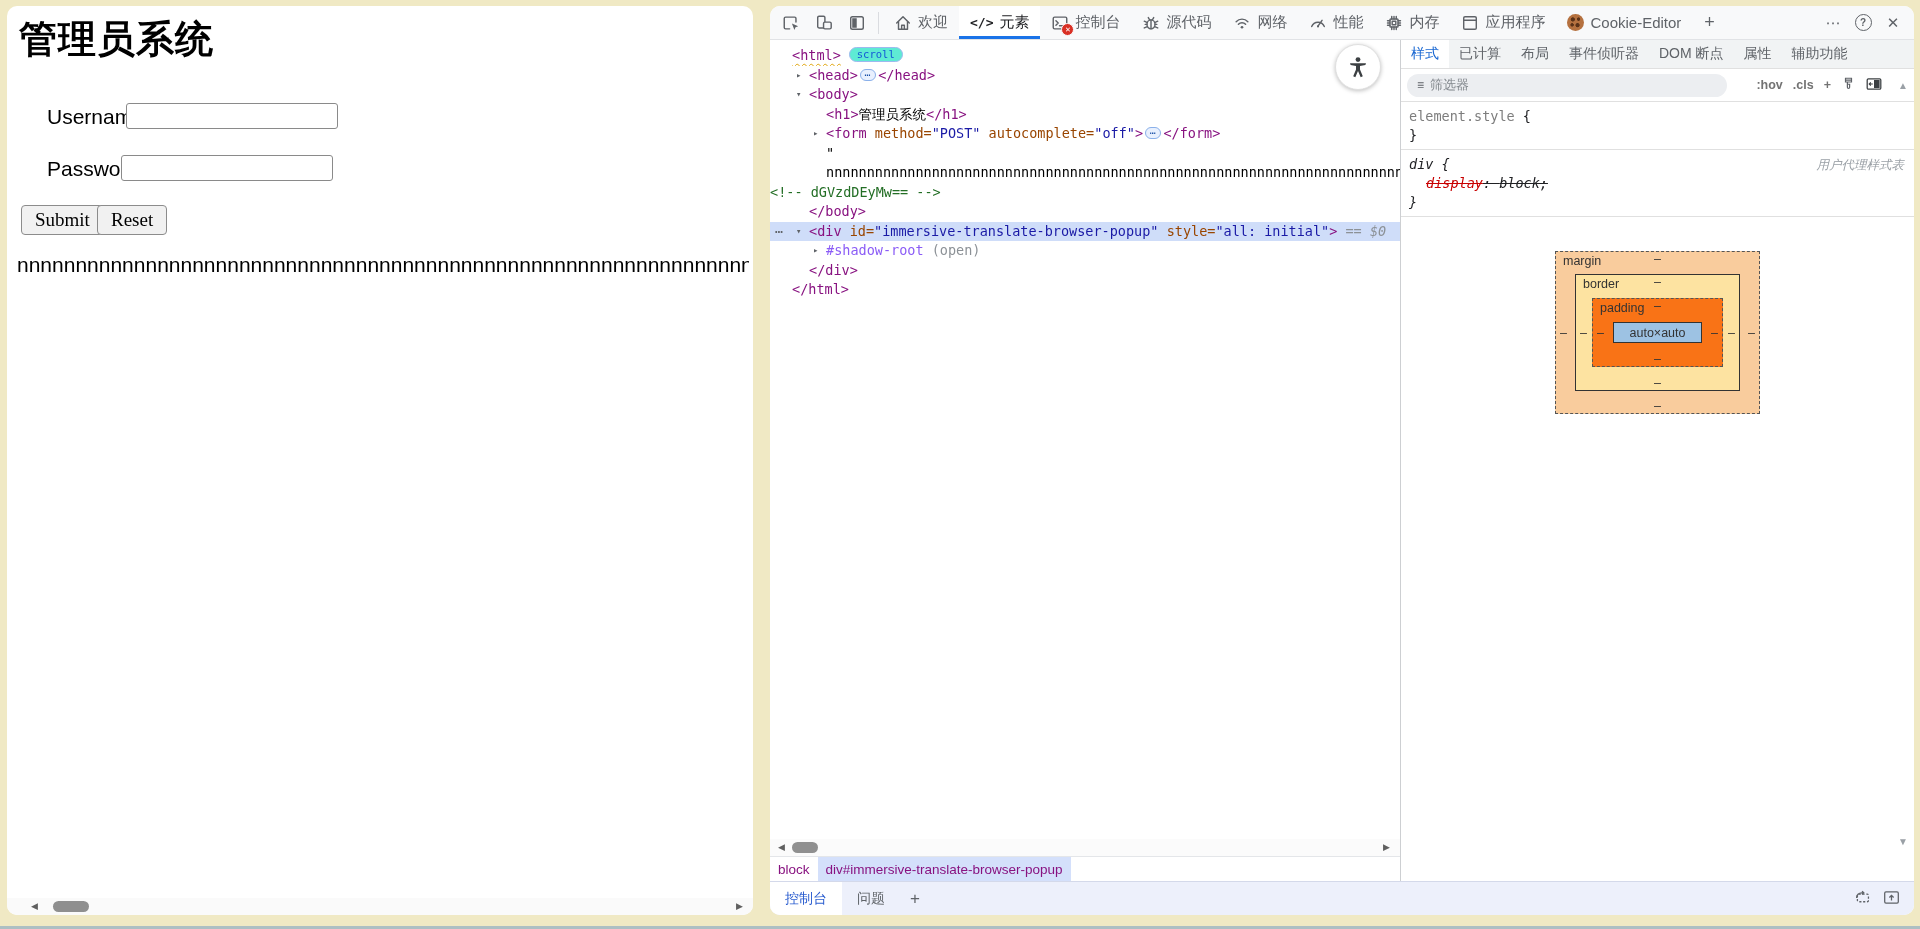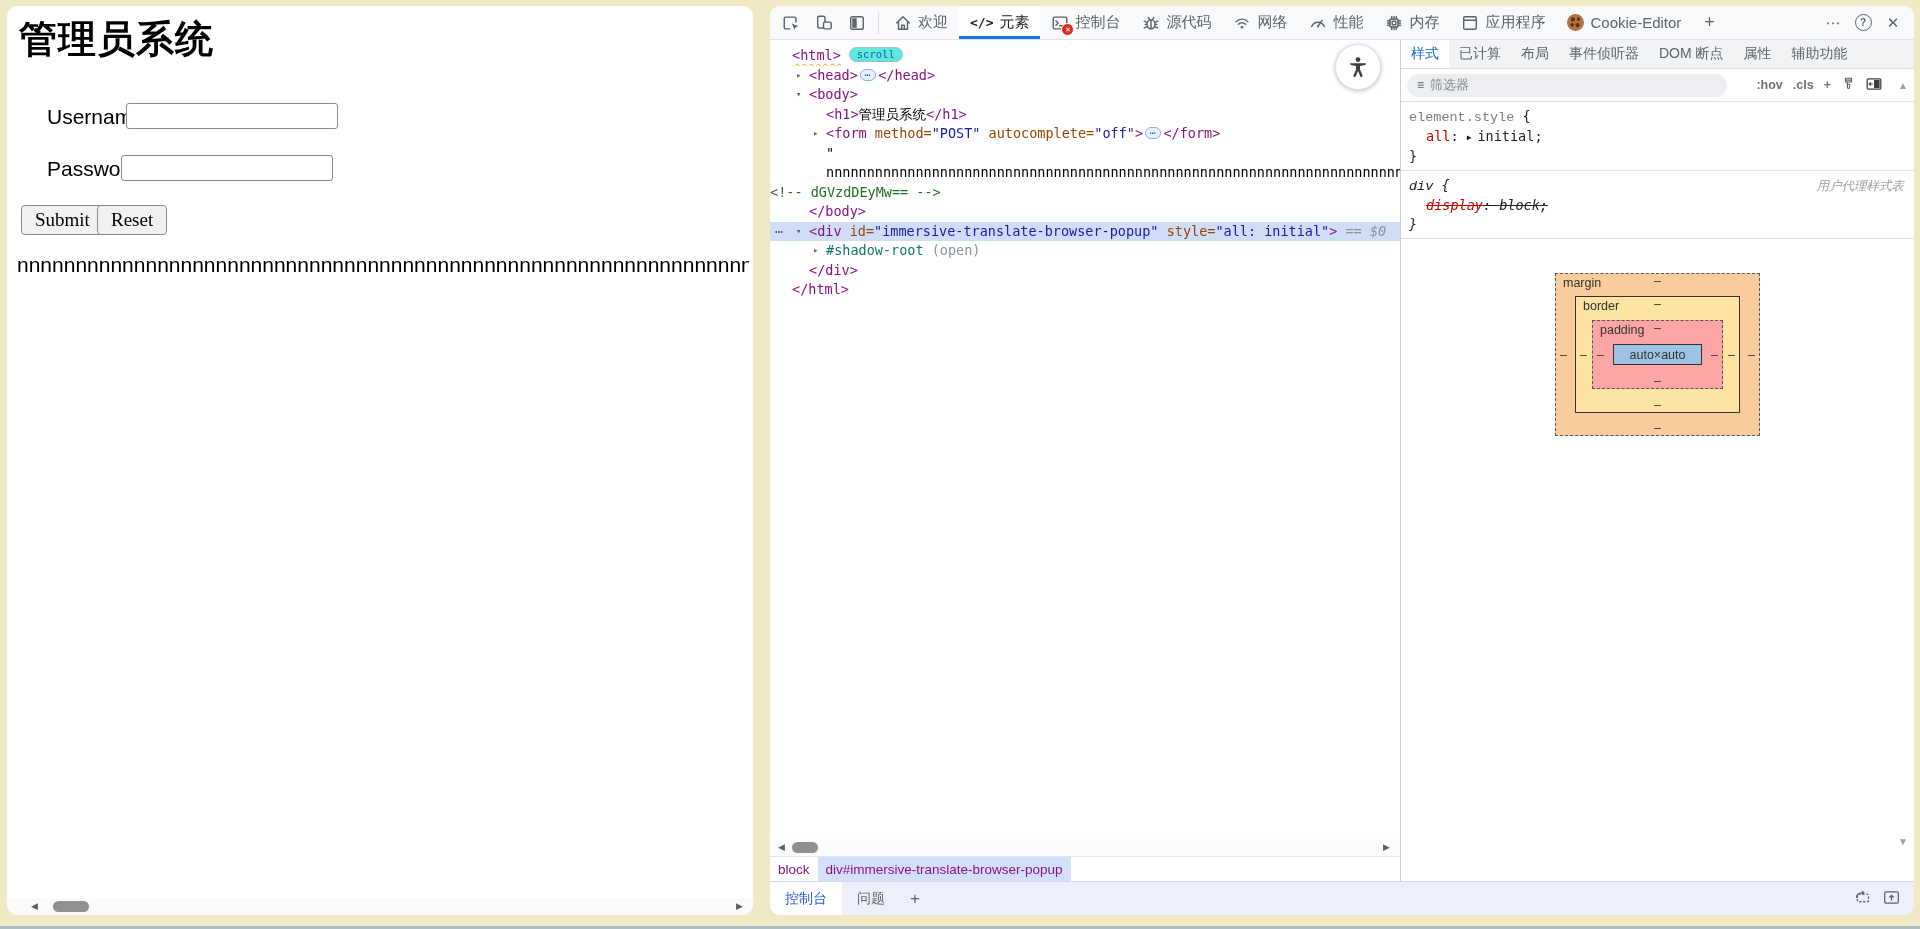--- a/index.html
+++ b/index.html
@@ -98,21 +98,21 @@
   .t-row .gutter{position:absolute;left:5px;color:#5f6368;letter-spacing:-1px;}
   .t-row .arw{position:absolute;font-size:9px;color:#5f6368;top:0;}
   .seg-tag{color:#881280;}
   .seg-tag.wavy{text-decoration:underline wavy #e0a50a;text-decoration-thickness:1px;text-underline-offset:3px;}
   .seg-attr{color:#994500;}
   .seg-val{color:#1a1aa6;}
   .seg-text{color:#000;}
   .seg-comment{color:#236e25;}
   .seg-meta{color:#8c9196;}
   .seg-meta-italic{color:#8c9196;font-style:italic;}
-  .seg-shadow{color:#0f766e;}
+  .seg-shadow{color:#8b5cf6;}
   .seg-shadow-meta{color:#8c9196;}
   .seg-badge{
     display:inline-block;font-size:10.5px;line-height:13px;color:#1558d6;background:#5eead4;
     border:1px solid #9db9ef;border-radius:8px;padding:0 7px;margin-left:8px;vertical-align:2px;
   }
   .seg-more{
     display:inline-block;font-size:9px;line-height:10px;color:#174ea6;background:#e8f0fe;
     border:1px solid #8ab0ea;border-radius:7px;padding:0 4px;margin:0 2px;vertical-align:2px;letter-spacing:1px;
   }
   
@@ -155,41 +155,41 @@
   .state-btns{display:flex;align-items:center;gap:10px;margin-left:auto;padding-right:26px;font-size:12.5px;color:#737373;font-weight:bold;}
   .state-btn{cursor:default;}
   .v-arrow{position:absolute;font-size:10px;color:#9aa0a6;}
   .v-up{right:6px;top:11px;}
   .scroll-down{position:absolute;right:6px;bottom:34px;font-size:10px;color:#9aa0a6;}
 
   .rules-area{font-family:"DejaVu Sans Mono",monospace;font-size:13.5px;line-height:19px;color:#202124;}
   .rule{padding:5px 8px 4px 8px;border-bottom:1px solid #e0e0e0;position:relative;}
   .rule-line{white-space:nowrap;}
   .rule-line.prop{padding-left:17px;}
-  .rule .sel{color:#202124;font-family:Liberation Mono, monospace;}
+  .rule .sel{color:#202124;}
   .rule.inline .sel{color:#7d7d7d;}
   .rule.italic .rule-line{font-style:italic;}
   .pname{color:#c80000;}
   .pval{color:#202124;}
   .prop.struck .pname,.prop.struck .pval,.prop.struck .punct{text-decoration:line-through;}
   .parrow{font-size:8px;color:#202124;margin-right:6px;vertical-align:1px;}
   .origin{position:absolute;right:10px;color:#9aa0a6;font-style:italic;font-size:12.5px;}
 
   
   .box-model{width:205px;margin:34px auto 0;font-size:12.5px;color:#333;}
   .bm{position:relative;box-sizing:border-box;}
   .bm-label{position:absolute;top:2px;left:7px;}
   .dash{position:absolute;color:#333;}
   .dash.t{top:0px;left:50%;transform:translateX(-50%);}
   .dash.b{bottom:0px;left:50%;transform:translateX(-50%);}
   .dash.l{left:4px;top:50%;transform:translateY(-50%);}
   .dash.r{right:4px;top:50%;transform:translateY(-50%);}
   .bm-margin{width:205px;height:163px;background:#f9cc9d;border:1px dashed #555;padding:22px 19px;}
   .bm-border{width:100%;height:100%;background:#fde3a1;border:1px solid #333;padding:23px 16px;}
-  .bm-padding{width:100%;height:100%;background:#fca5a5;border:1px dashed #555;padding:23px 20px;}
+  .bm-padding{width:100%;height:100%;background:#f97316;border:1px dashed #555;padding:23px 20px;}
   .bm-content{
     width:100%;height:100%;background:#9dc2e3;border:1px solid #333;
     display:flex;align-items:center;justify-content:center;white-space:nowrap;
   }
 </style>
 </head>
 <body>
 
 <div class="page-card">
   <h1 class="page-title">管理员系统</h1>
@@ -398,21 +398,20 @@
               <path d="M4.5 8 h4 M6 6 l-2 2 2 2" stroke-width="1.4"></path>
             </svg>
           </span>
         </div>
         <span class="v-arrow v-up">▲</span>
       </div>
 
       <div class="rules-area">
           <div class="rule inline">
             <div class="rule-line"><span class="sel">element.style</span><span> {</span></div>
-            <div class="rule-line prop"><span class="pname">all</span><span class="punct">: </span><span class="parrow">▶</span><span class="pval">initial;</span></div>
             <div class="rule-line">}</div>
           </div>
           <div class="rule ua italic">
             <div class="rule-line"><span class="sel">div</span><span> {</span><span class="origin">用户代理样式表</span></div>
             <div class="rule-line prop struck"><span class="pname">display</span><span class="punct">: </span><span class="pval">block;</span></div>
             <div class="rule-line">}</div>
           </div>
         </div>
 
       <div class="box-model">

